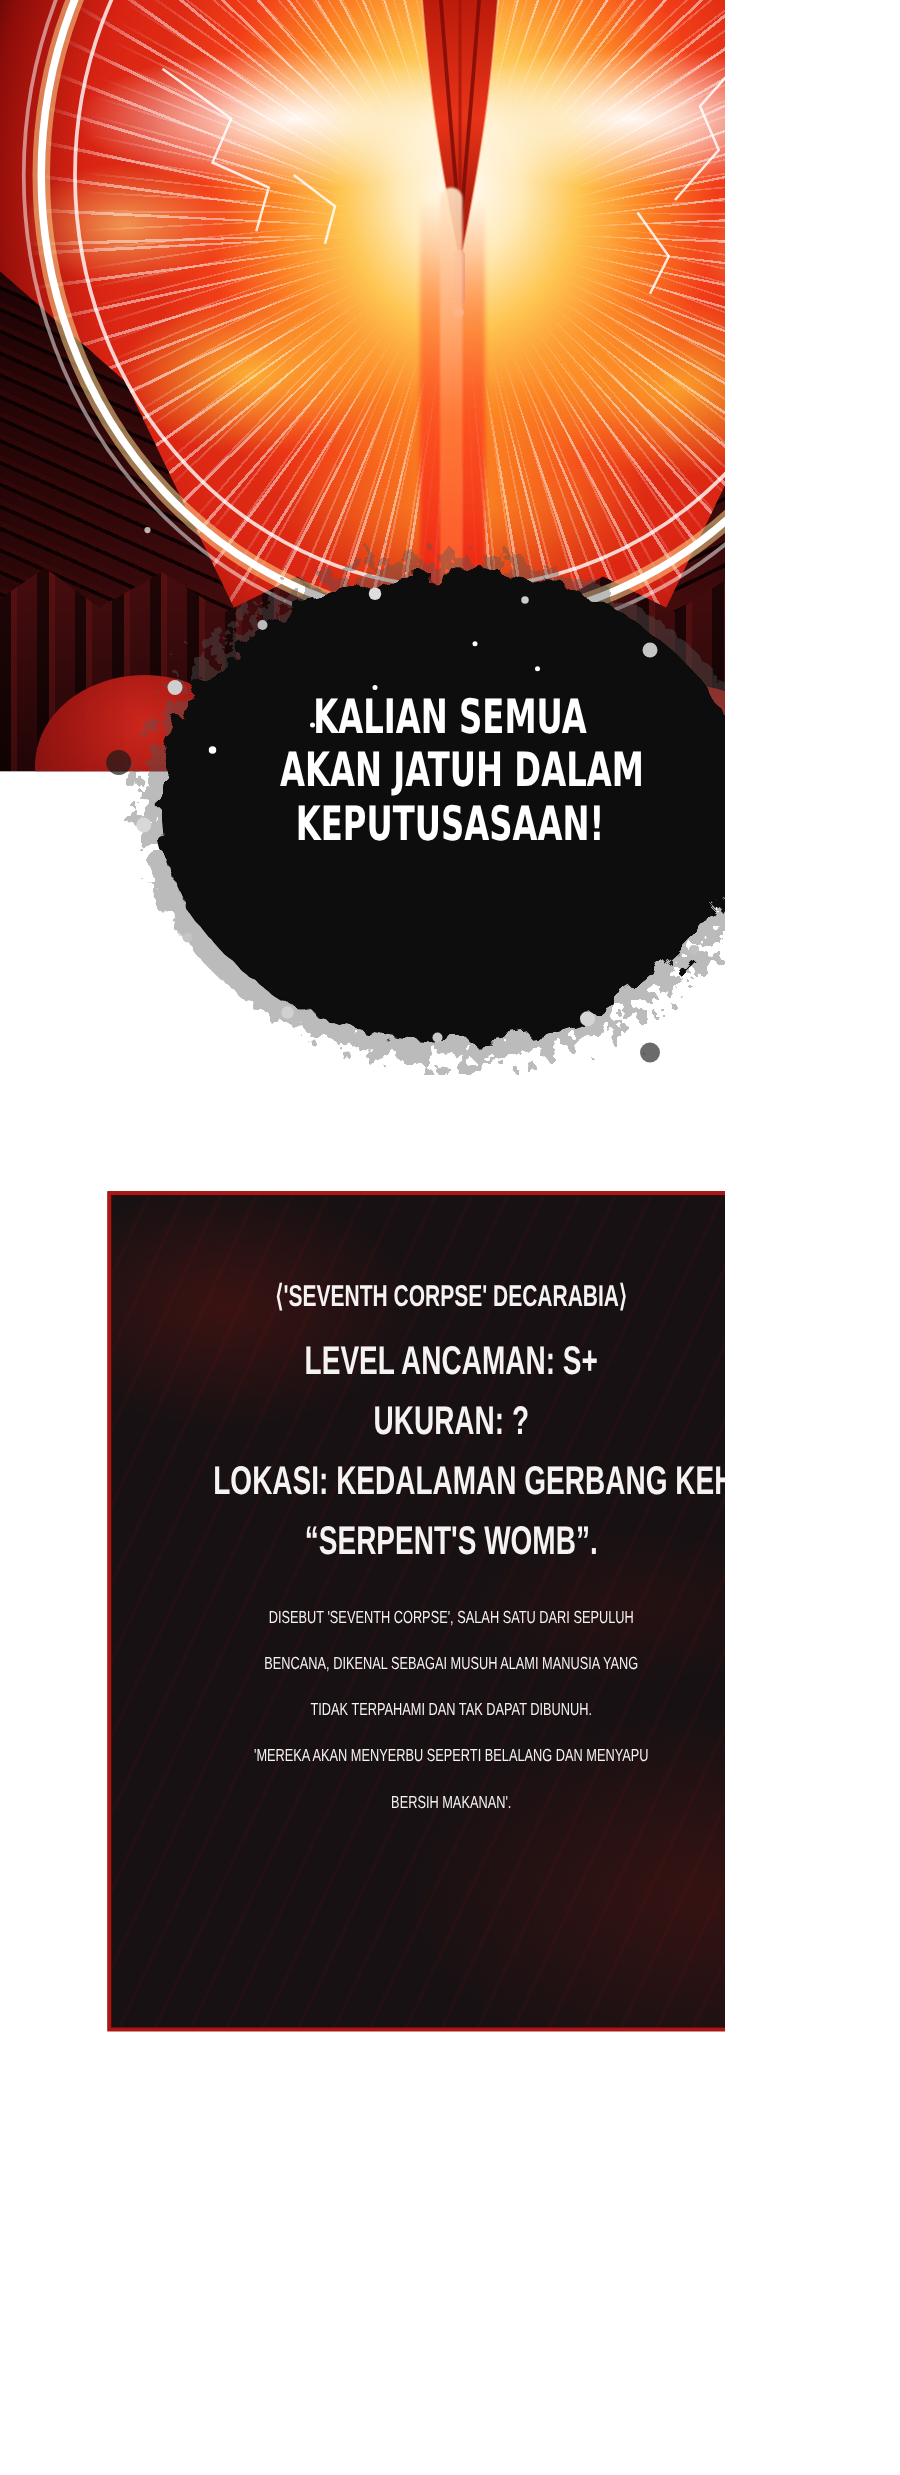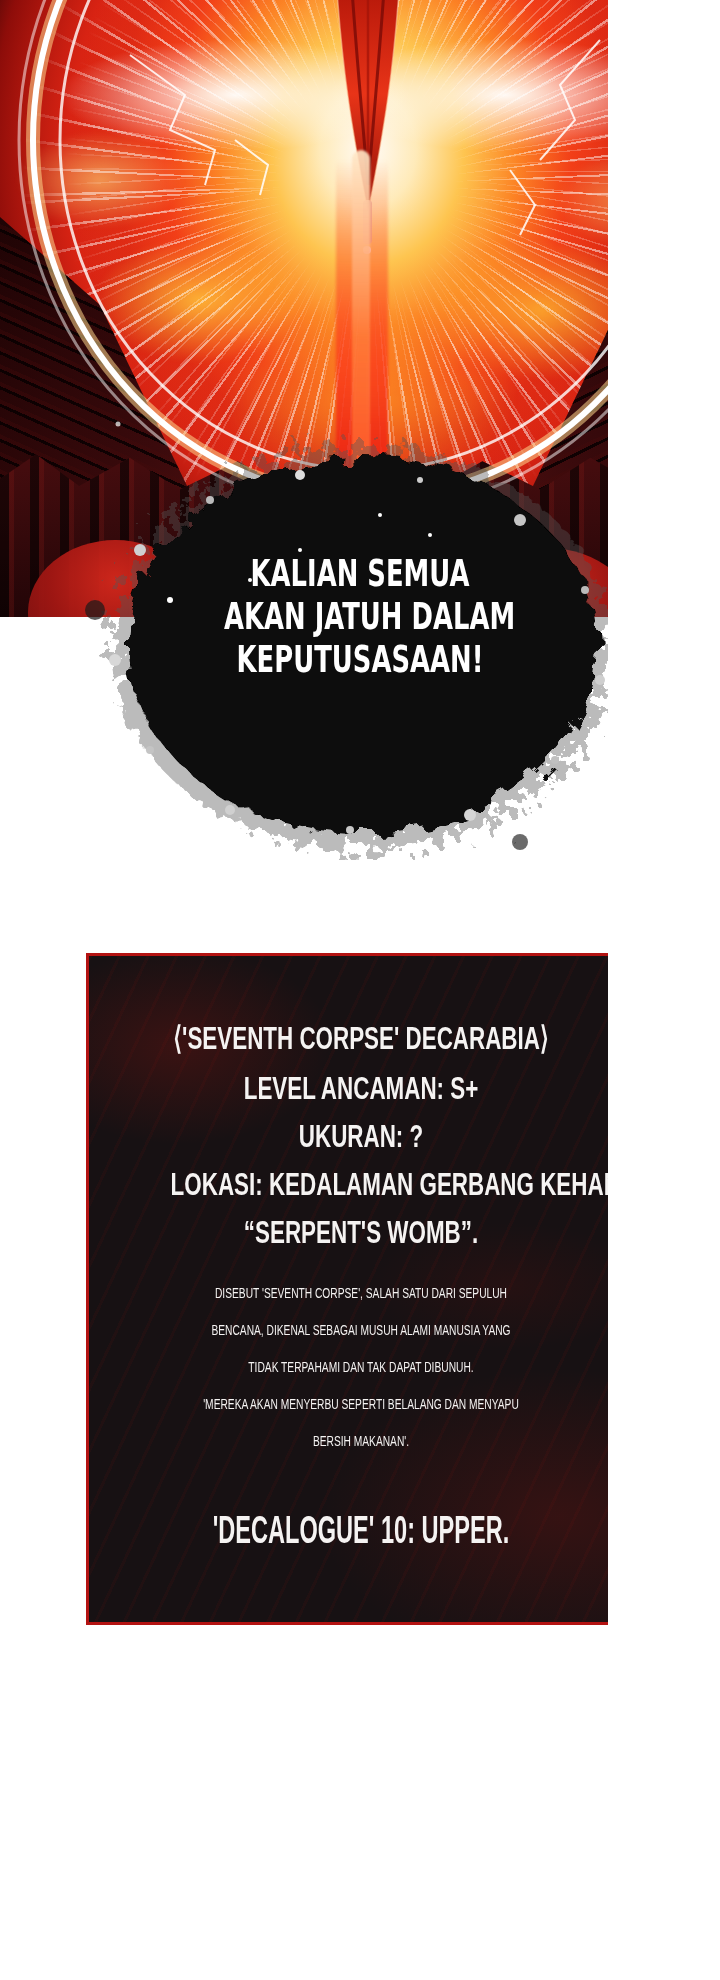--- a/index.html
+++ b/index.html
@@ -1,17 +1,17 @@
 <!DOCTYPE html>
 <html><head>
 <meta charset="utf-8">
 <style>
   html,body{margin:0;padding:0;background:#ffffff;}
   .page{position:relative;width:580px;height:1980px;background:#ffffff;overflow:hidden;
-        font-family:"Liberation Sans",sans-serif;padding-left:28px;}
+        font-family:"Liberation Sans",sans-serif;}
 
   
   .artwork{position:absolute;left:0;top:0;width:720px;height:617px;overflow:hidden;background:#3f0b0d;}
   .art-base{position:absolute;inset:0;
     background:
       linear-gradient(90deg,rgba(18,2,3,.9) 0%,rgba(18,2,3,0) 16%,rgba(18,2,3,0) 84%,rgba(18,2,3,.9) 100%),
       linear-gradient(180deg,#7c1511 0%,#8d1a13 28%,#6b1212 52%,#441012 74%,#2a0608 100%);}
   .iris-glow{position:absolute;inset:0;
     background:
       radial-gradient(ellipse 250px 80px at 235px 95px,rgba(255,255,255,.95),rgba(255,255,255,0) 70%),
@@ -64,21 +64,21 @@
 
   
   .info-box{position:absolute;left:86px;top:953px;width:550px;height:672px;box-sizing:border-box;
     border:3px solid #b31312;background:#171113;overflow:hidden;color:#f5f3f2;text-align:center;}
   .box-texture{position:absolute;inset:0;
     background:
       radial-gradient(ellipse 220px 140px at 90px 90px,rgba(150,22,16,.28),rgba(150,22,16,0) 70%),
       radial-gradient(ellipse 340px 210px at 470px 560px,rgba(150,22,16,.24),rgba(150,22,16,0) 70%),
       radial-gradient(ellipse 200px 90px at 420px 330px,rgba(120,16,12,.15),rgba(120,16,12,0) 70%),
       repeating-linear-gradient(115deg,rgba(120,16,12,.10) 0 3px,rgba(0,0,0,0) 3px 26px);}
-  .ib-title{position:absolute;top:65px;left:0;right:0;font-weight:bold;font-size:32px;line-height:34px;}
+  .ib-title{position:absolute;top:65px;left:0;right:0;font-weight:bold;font-size:24px;line-height:34px;}
   .ib-stats{position:absolute;top:108px;left:0;right:0;font-weight:bold;font-size:32px;line-height:48px;}
   .ib-desc{position:absolute;top:319px;left:10px;right:10px;font-weight:normal;font-size:14px;line-height:37px;}
   .ib-footer{position:absolute;top:554px;left:0;right:0;font-weight:bold;font-size:38px;line-height:40px;}
   .cond{display:block;transform:scaleX(.70);transform-origin:50% 50%;white-space:nowrap;}
   .cond-sm{display:block;transform:scaleX(.73);transform-origin:50% 50%;white-space:nowrap;}
   .cond-lg{display:block;transform:scaleX(.62);transform-origin:50% 50%;white-space:nowrap;}
 </style>
 </head>
 <body>
 
@@ -190,18 +190,15 @@
       <span class="cond">LOKASI: KEDALAMAN GERBANG KEHANCURAN,</span>
       <span class="cond">“SERPENT'S WOMB”.</span>
     </div>
     <div class="ib-desc">
       <span class="cond-sm">DISEBUT 'SEVENTH CORPSE', SALAH SATU DARI SEPULUH</span>
       <span class="cond-sm">BENCANA, DIKENAL SEBAGAI MUSUH ALAMI MANUSIA YANG</span>
       <span class="cond-sm">TIDAK TERPAHAMI DAN TAK DAPAT DIBUNUH.</span>
       <span class="cond-sm">'MEREKA AKAN MENYERBU SEPERTI BELALANG DAN MENYAPU</span>
       <span class="cond-sm">BERSIH MAKANAN'.</span>
     </div>
-    <div class="ib-footer">
-      <span class="cond-lg">'DECALOGUE' 10: UPPER.</span>
-    </div>
   </div>
 
 </div>
 
 </body></html>

